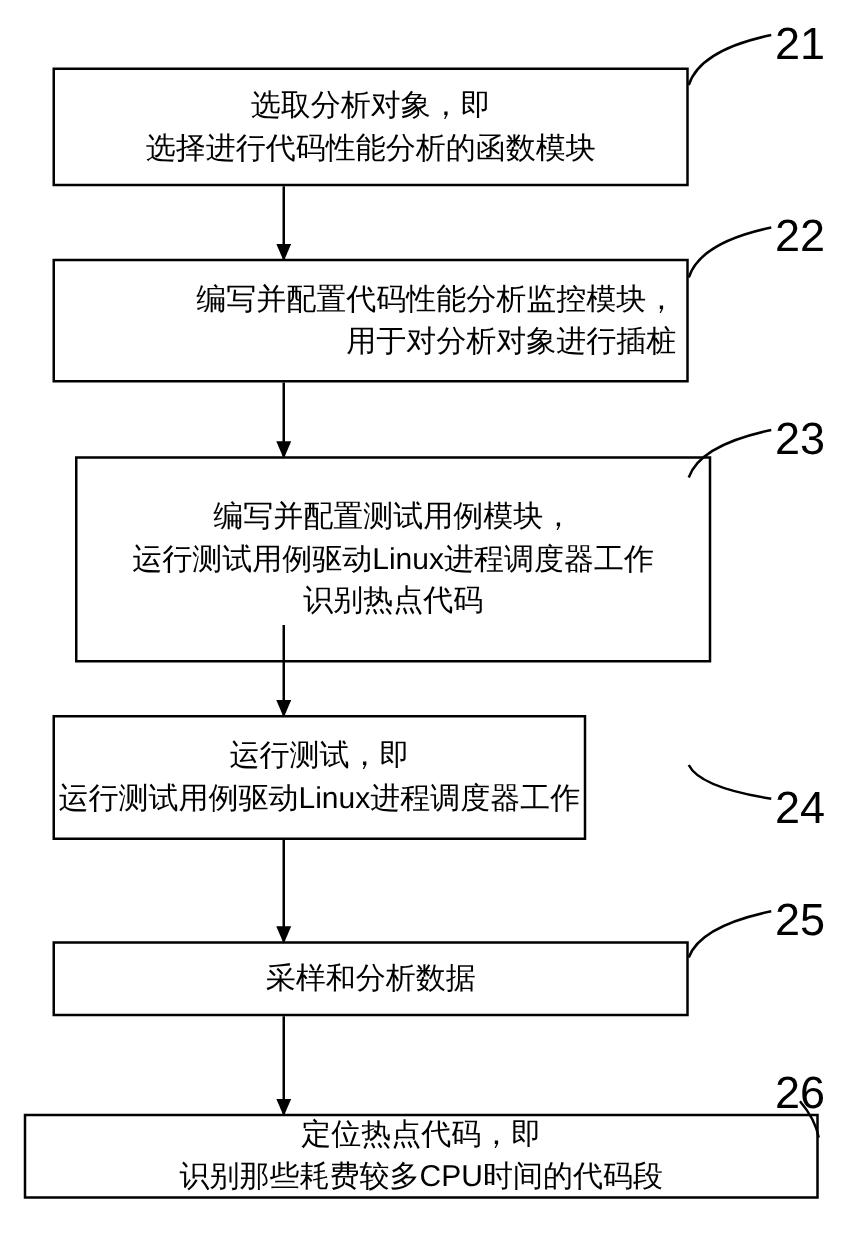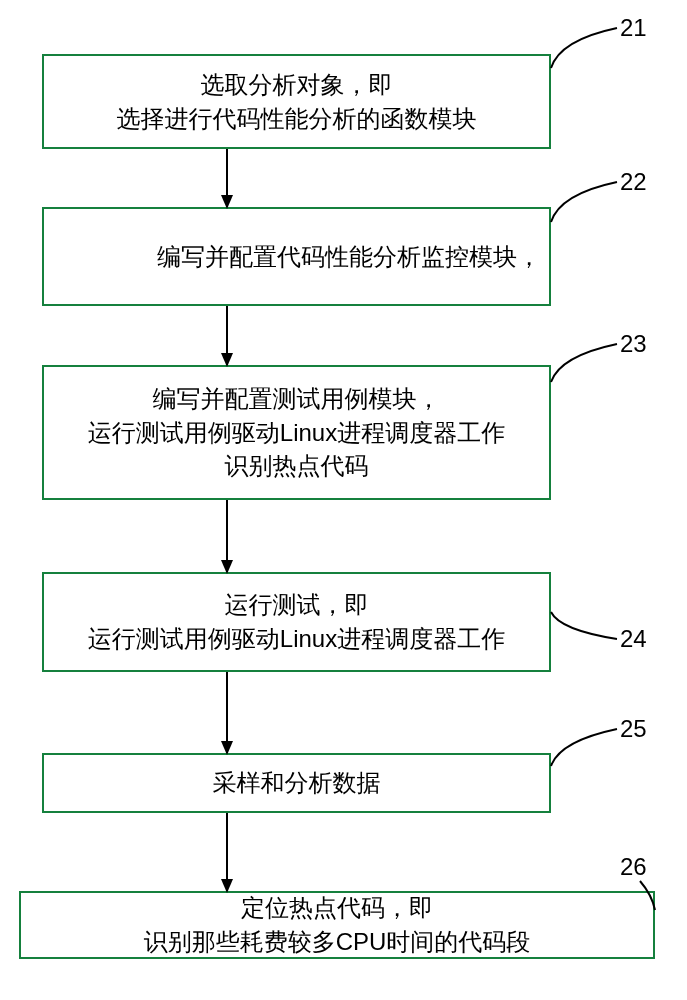--- a/index.html
+++ b/index.html
@@ -9,39 +9,39 @@
     font-family: "Microsoft YaHei", "SimSun", sans-serif;
   }
   .canvas {
     position: relative;
     width: 687px;
     height: 1000px;
     background: #fff;
   }
   .box {
     position: absolute;
-    border: 2px solid #15803d;
+    border: 2px solid #000000;
     background: #fff;
     box-sizing: border-box;
     display: flex;
     flex-direction: column;
     align-items: center;
     justify-content: center;
     text-align: center;
     font-size: 24px;
     line-height: 1.4;
     padding: 4px 8px;
   }
   .box .line {
     display: block;
     white-space: nowrap;
   }
   .num-label {
     position: absolute;
-    font-size: 24px;
+    font-size: 36px;
     color: #000;
   }
   svg.conn {
     position: absolute;
     left: 0;
     top: 0;
     width: 687px;
     height: 1000px;
     pointer-events: none;
   }
@@ -51,29 +51,30 @@
 
 <div class="canvas">
 
   <div class="box" style="left:42px; top:54px; width:509px; height:95px;">
     <span class="line">选取分析对象，即</span>
     <span class="line">选择进行代码性能分析的函数模块</span>
   </div>
 
   <div class="box" style="left:42px; top:207px; width:509px; height:99px;align-items:flex-end;">
     <span class="line">编写并配置代码性能分析监控模块，</span>
+    <span class="line">用于对分析对象进行插桩</span>
   </div>
 
-  <div class="box" style="left:42px; top:365px; width:509px; height:135px;">
+  <div class="box" style="left:60px; top:365px; width:509px; height:165px;">
     <span class="line">编写并配置测试用例模块，</span>
     <span class="line">运行测试用例驱动Linux进程调度器工作</span>
     <span class="line">识别热点代码</span>
   </div>
 
-  <div class="box" style="left:42px; top:572px; width:509px; height:100px;">
+  <div class="box" style="left:42px; top:572px; width:427px; height:100px;">
     <span class="line">运行测试，即</span>
     <span class="line">运行测试用例驱动Linux进程调度器工作</span>
   </div>
 
   <div class="box" style="left:42px; top:753px; width:509px; height:60px;">
     <span class="line">采样和分析数据</span>
   </div>
 
   <div class="box" style="left:19px; top:891px; width:636px; height:68px;">
     <span class="line">定位热点代码，即</span>

